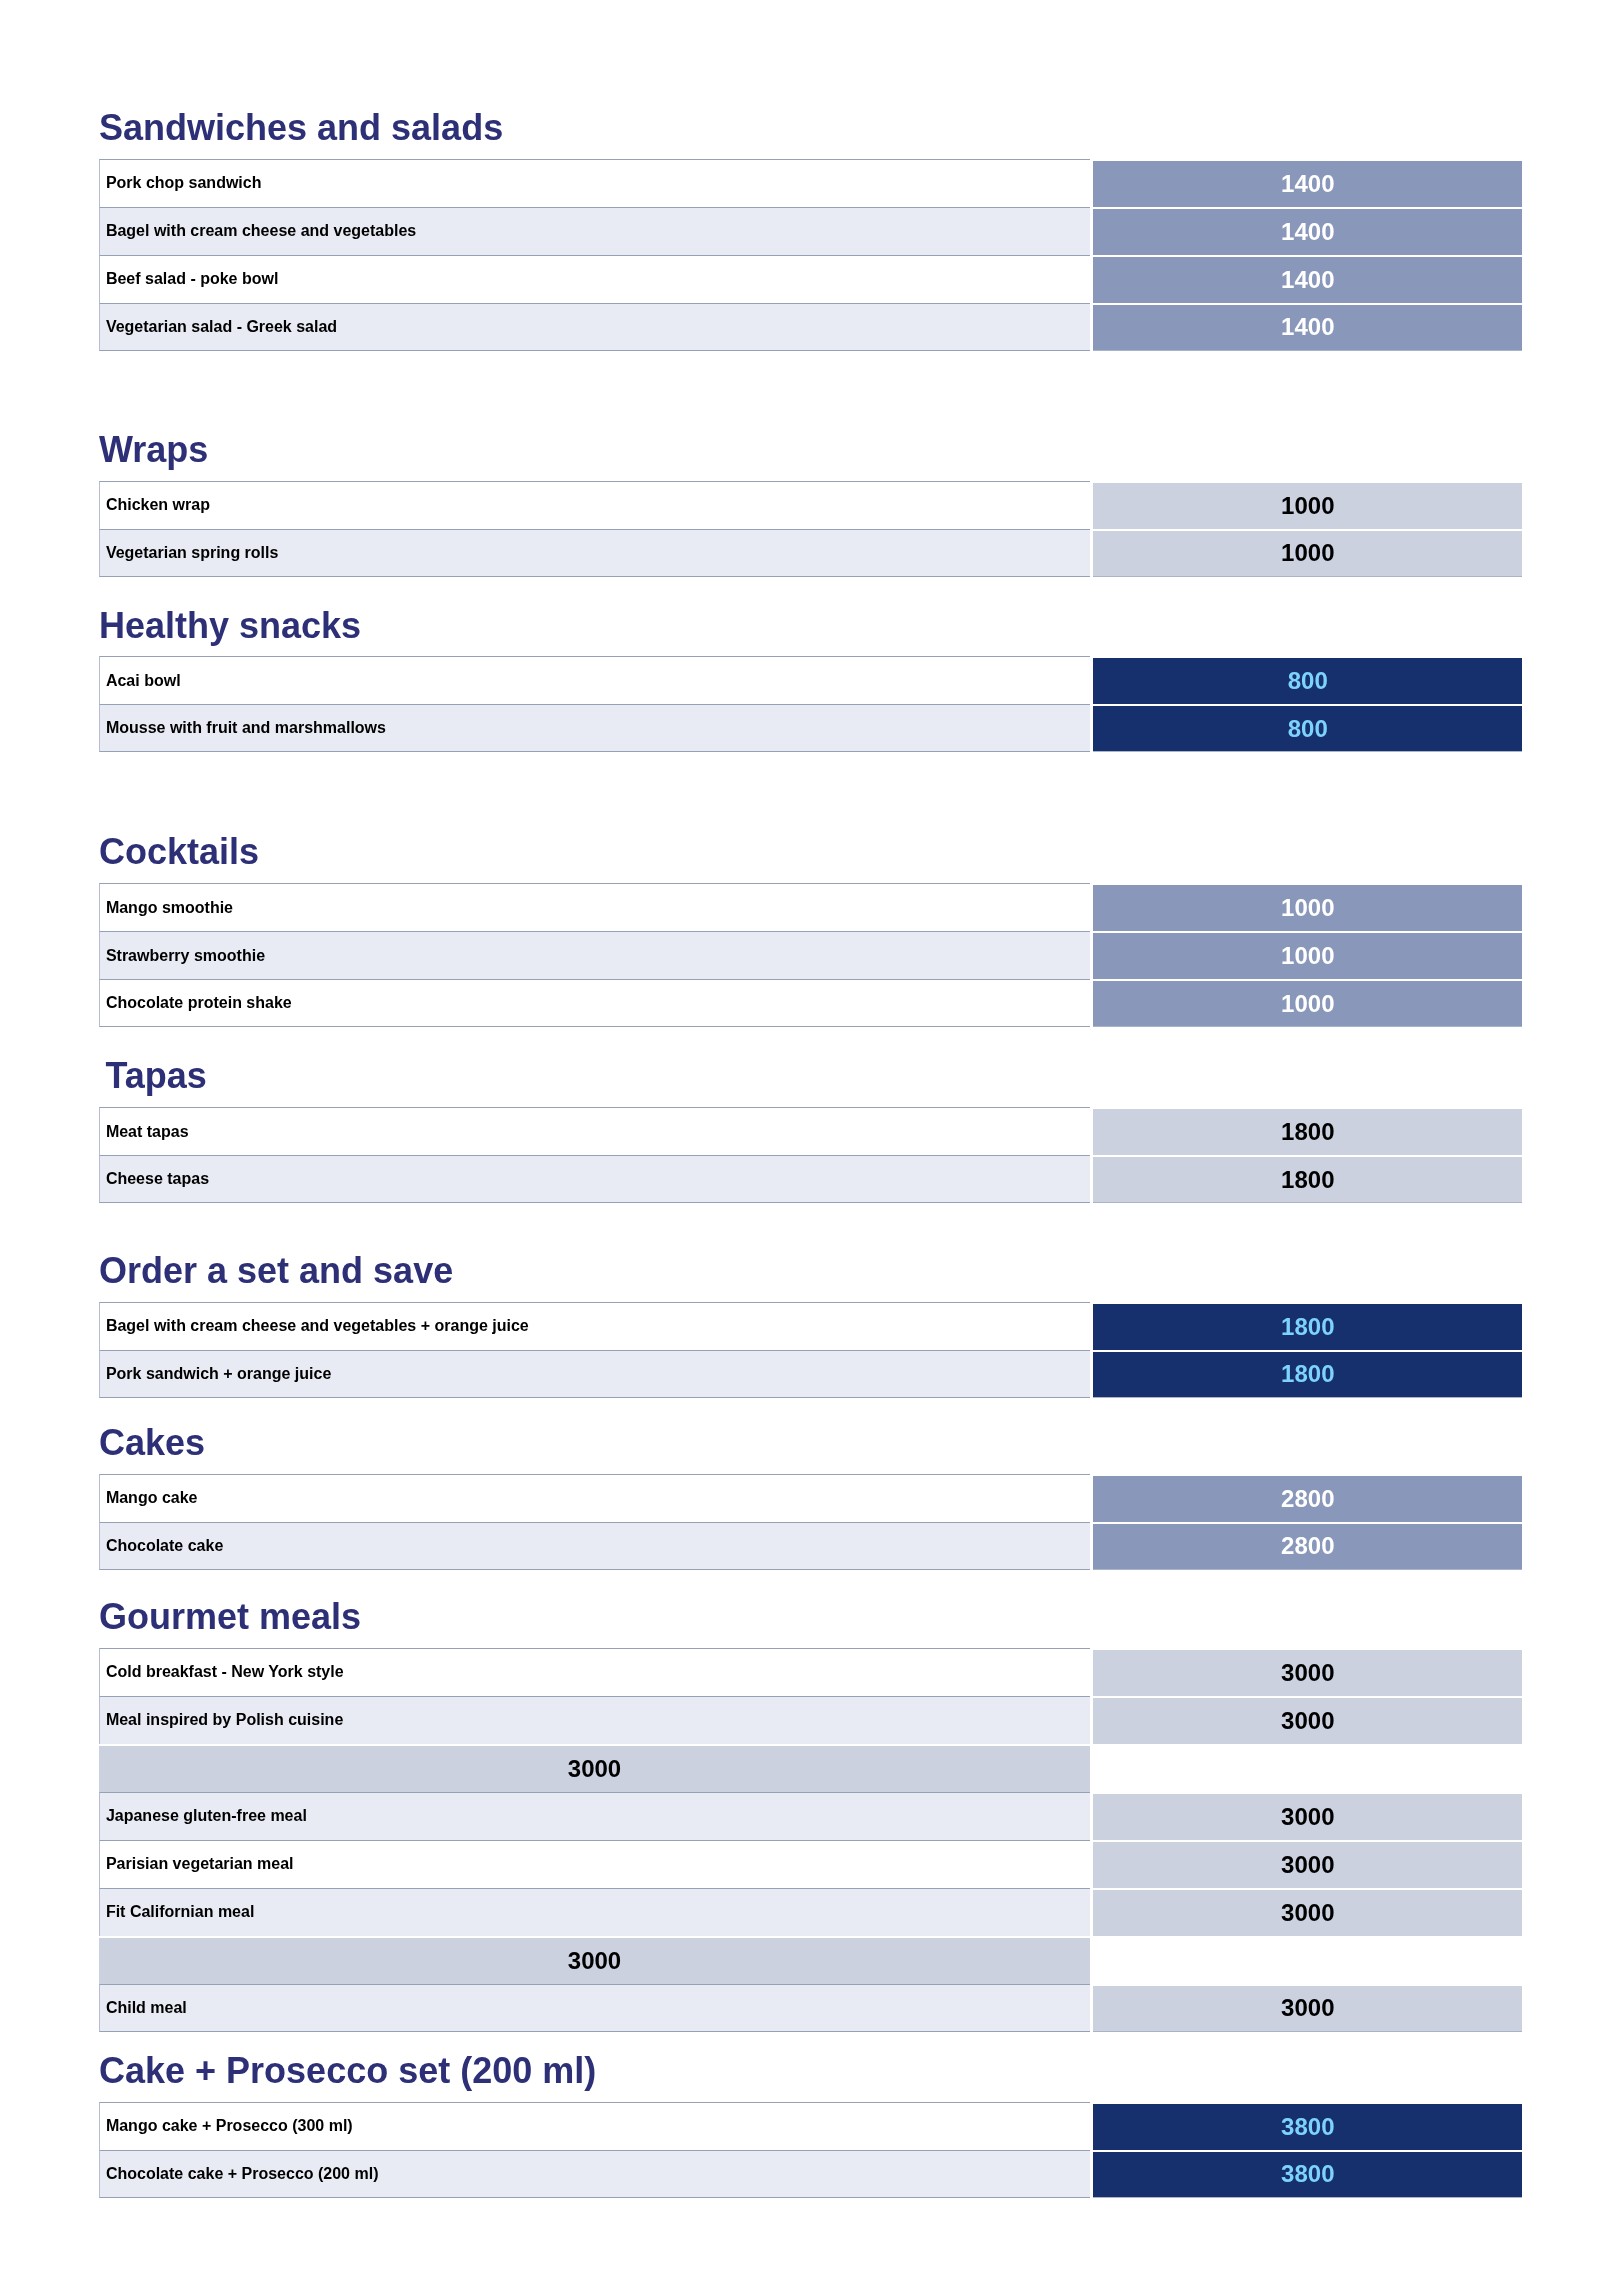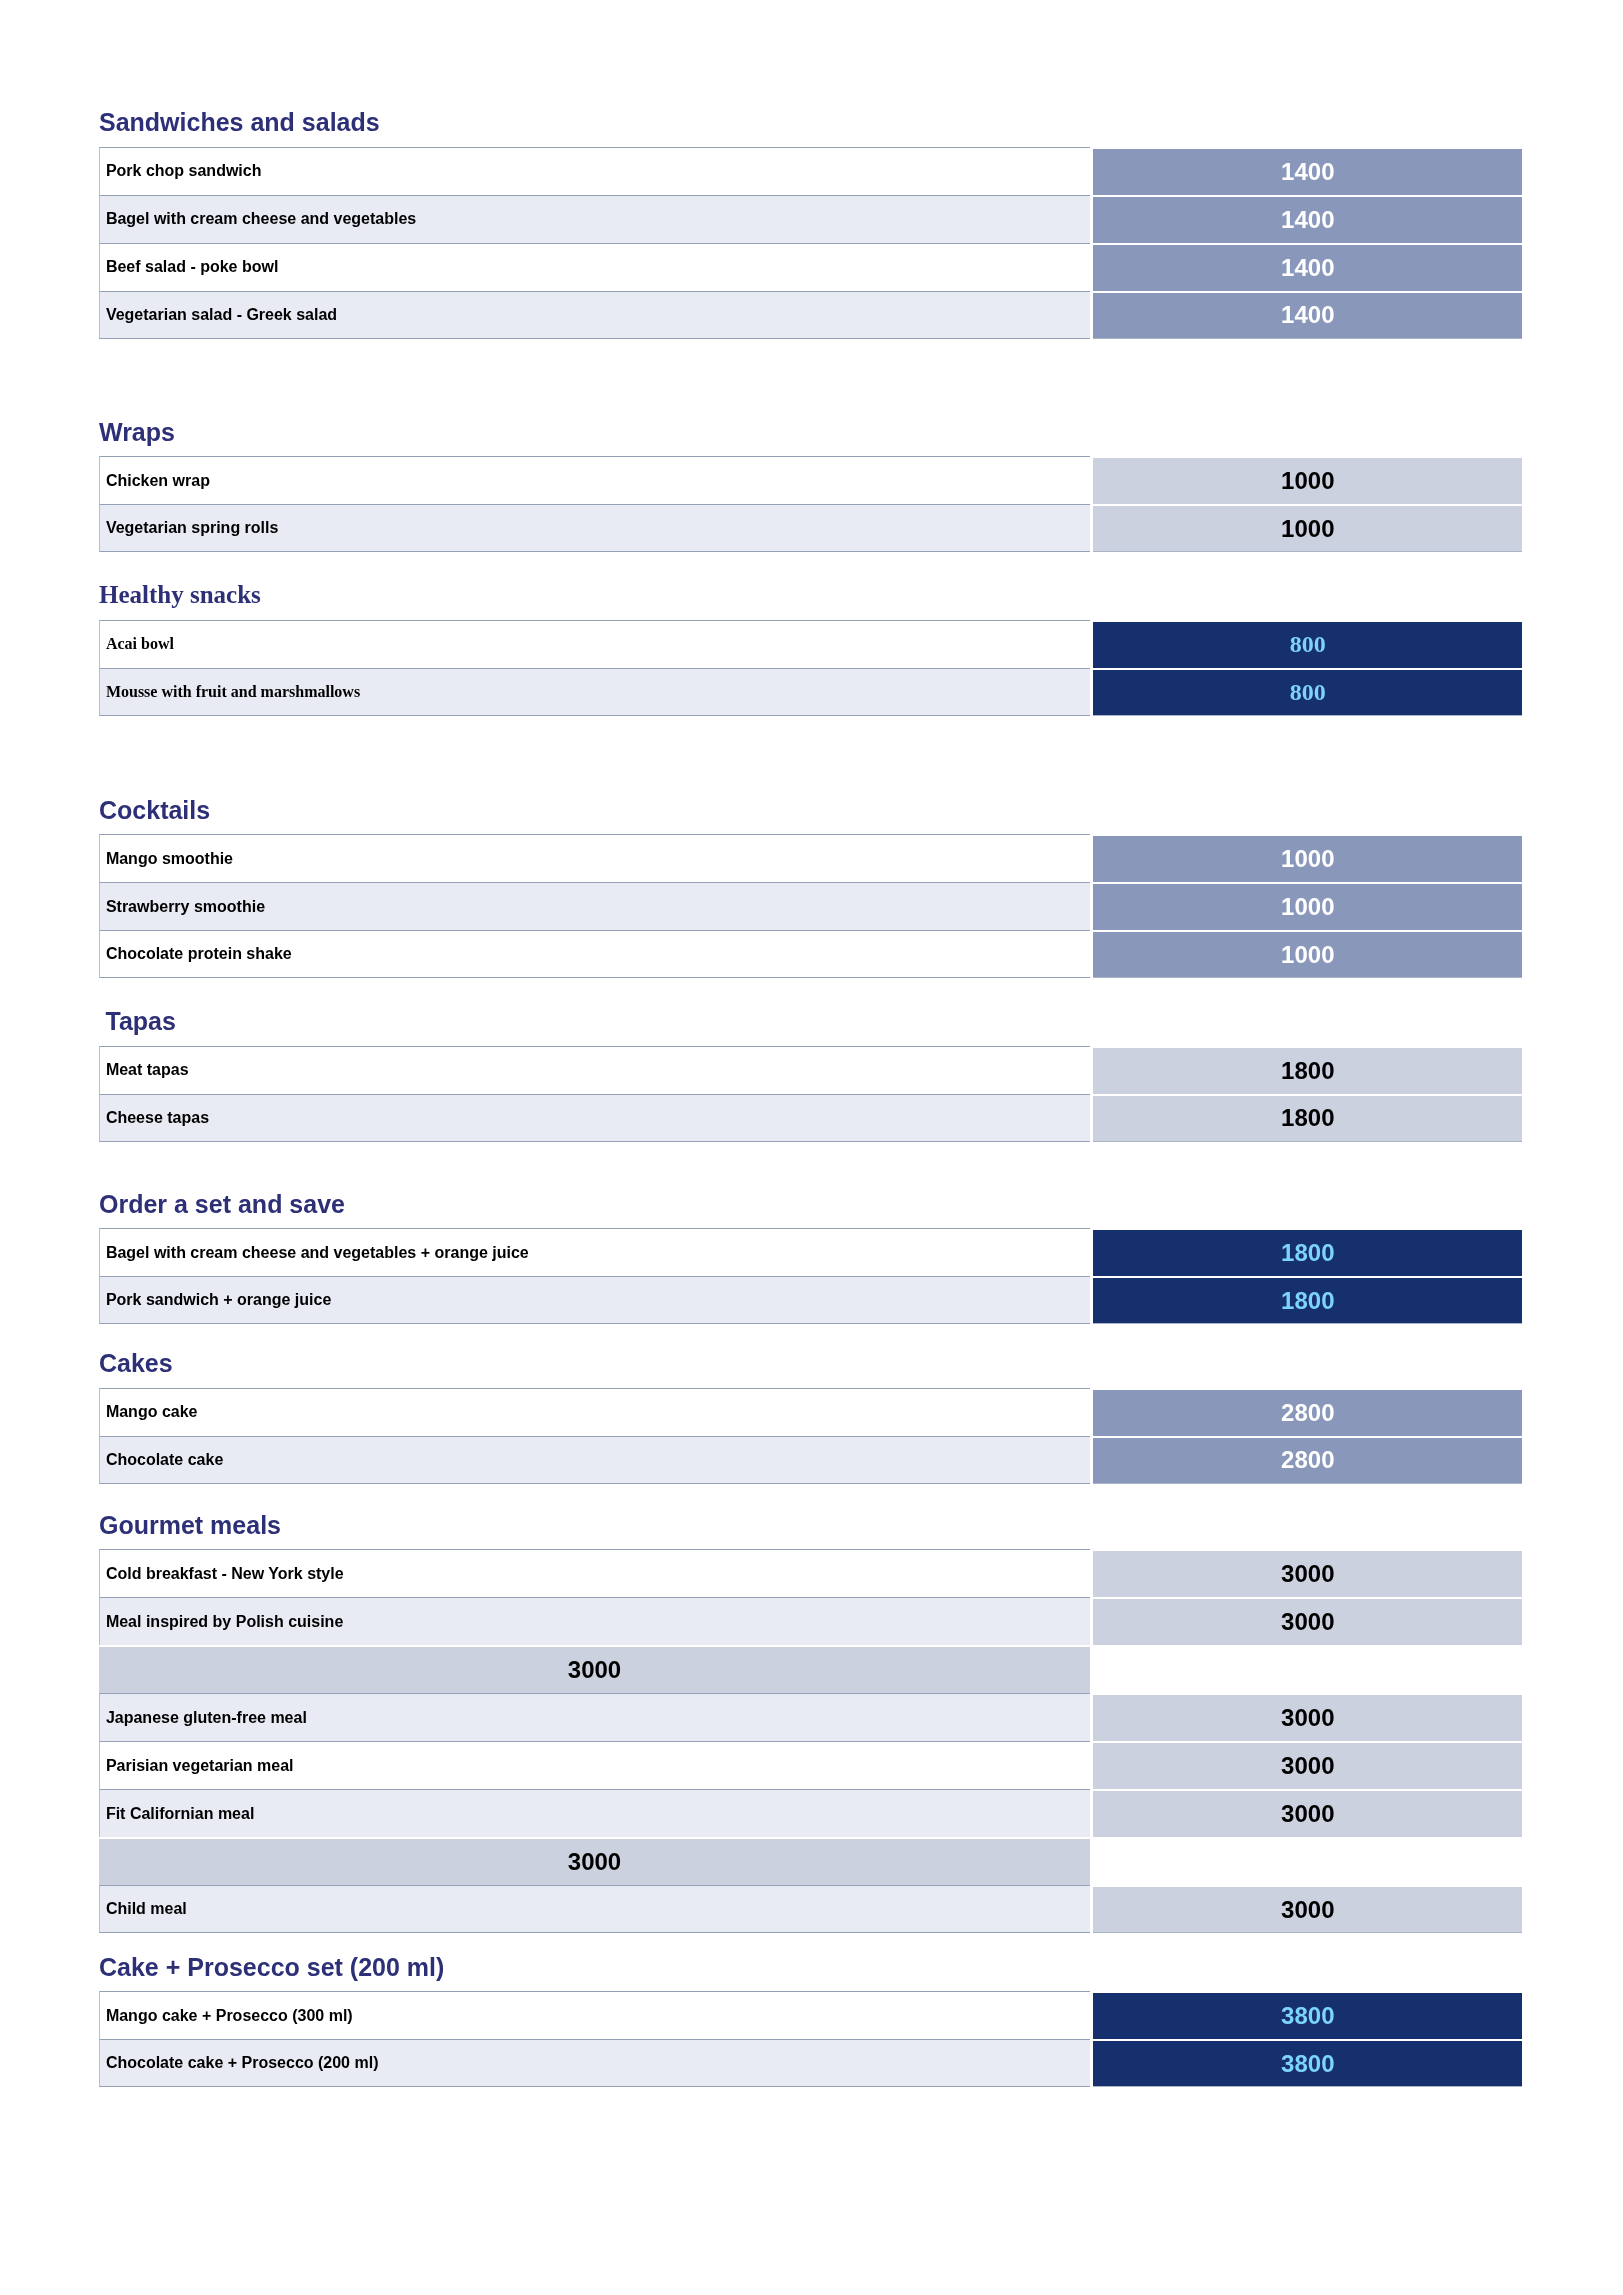--- a/index.html
+++ b/index.html
@@ -2,31 +2,31 @@
 <html style="font-size:10.5px"><head>
 <meta charset="utf-8">
 <style>
   html, body { margin:0; padding:0; background:#ffffff; }
   body { font-family:"Liberation Sans", sans-serif; }
   .page { width:1623px; height:2295px; background:#ffffff; overflow:hidden; }
   .content { box-sizing:border-box; padding:108px 0 0 99px; width:1623px; }
 
   section { display:block; }
   .sec-wraps    { margin-top:79px; }
-  .sec-healthy  { margin-top:29px;font-family:Liberation Serif, serif; }
+  .sec-healthy  { margin-top:29px; }
   .sec-cocktails{ margin-top:80px; }
   .sec-tapas    { margin-top:29px; }
   .sec-order    { margin-top:48px; }
   .sec-cakes    { margin-top:25px; }
   .sec-gourmet  { margin-top:27px; }
   .sec-prosecco { margin-top:19.6px; }
 
   h2.section-title {
     margin:0 0 10.5px 0;
-    font-size:25px;
+    font-size:36px;
     line-height:1.12;
     font-weight:bold;
     color:#2D3076;
   }
   .sec-tapas h2.section-title { padding-left:6.5px; }
 
   .menu-table { width:1423px; }
   .row {
     display:grid;
     grid-template-columns:991px 429px;

